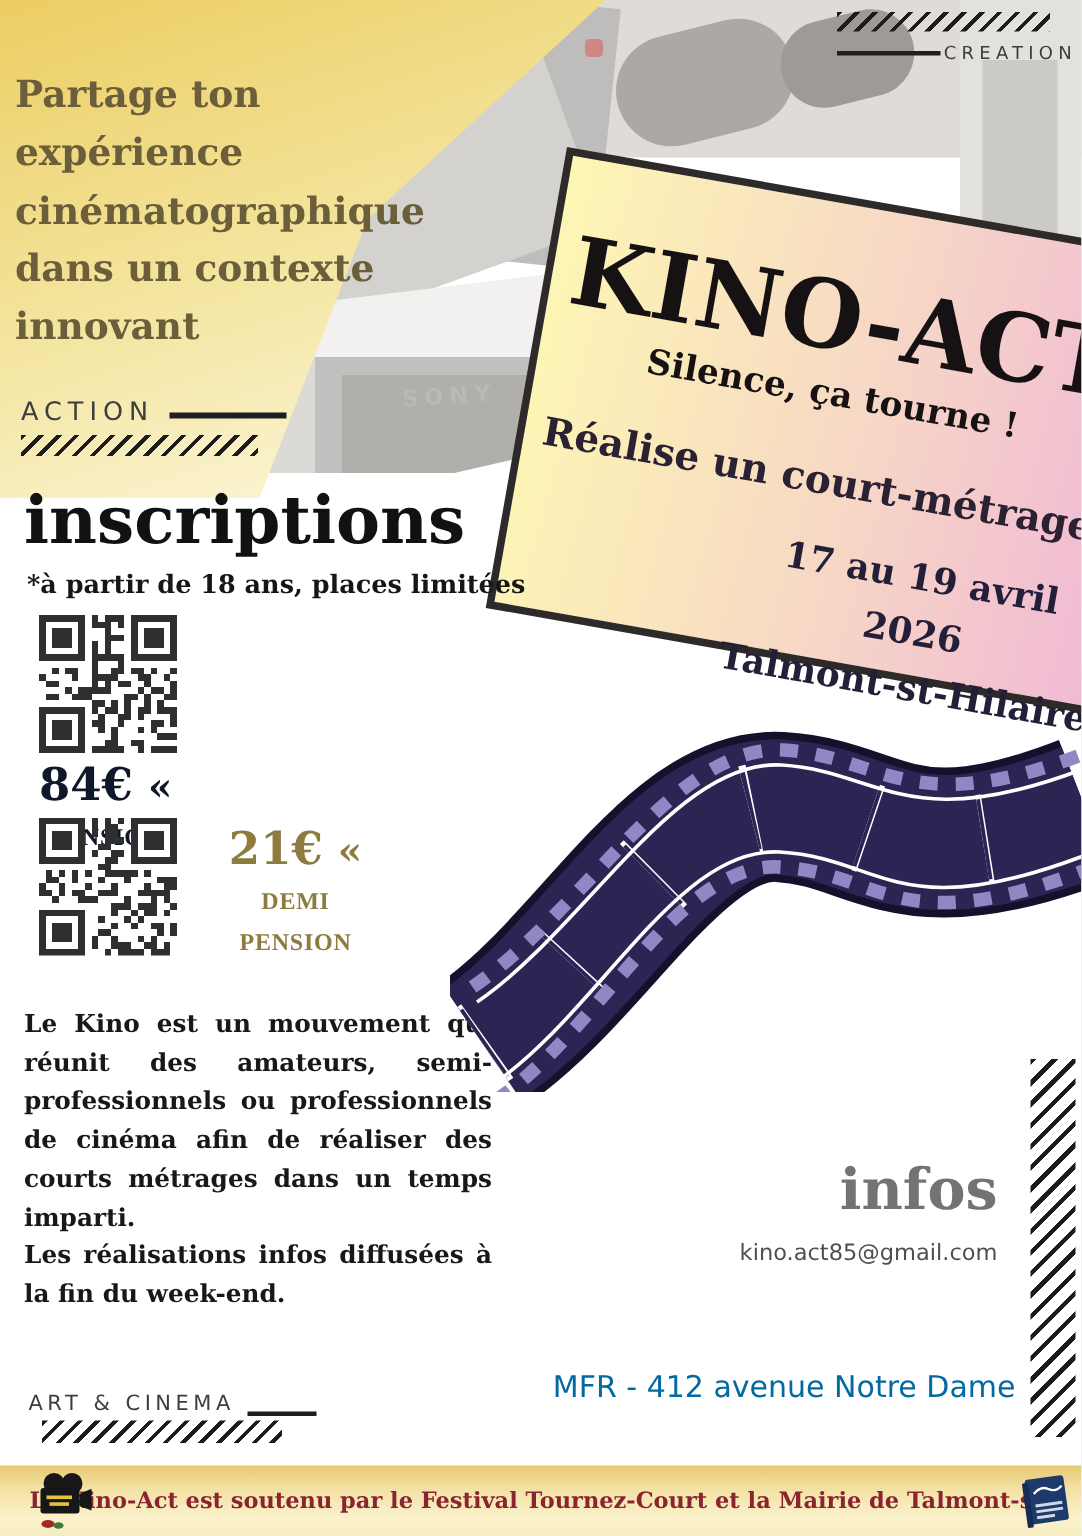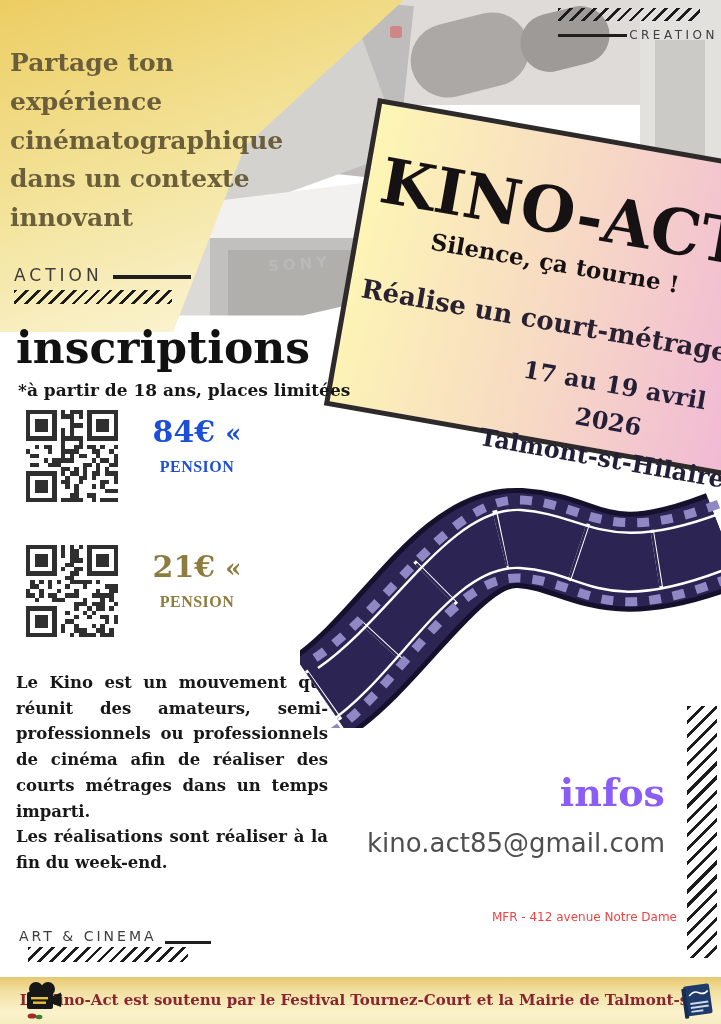--- a/index.html
+++ b/index.html
@@ -38,33 +38,33 @@
   .tb-dates{font-size:24px;font-weight:bold;margin-top:18px;line-height:1.55;color:#241f38;padding-left:150px;padding-right:30px;}
 
   
   .insc-title{left:16px;top:322px;font-size:44px;font-weight:bold;color:#111;}
   .insc-note{left:18px;top:368px;font-size:17px;font-weight:bold;color:#161616;margin-top:12px;}
   .offer{display:flex;align-items:flex-start;}
   .offer .labels{flex:1;text-align:center;}
   .price{font-size:30px;font-weight:bold;}
   .chev{font-size:26px;font-weight:bold;margin-left:10px;}
   .offer-label{font-size:16px;font-weight:bold;margin-top:9px;letter-spacing:0.5px;font-family:Liberation Serif, serif;}
-  .offer1{color:#1d4ed8;}
+  .offer1{color:#0f172a;flex-direction:column;}
   .offer2{color:#8d7c3e;}
 
   .desc{left:16px;top:670px;width:312px;font-size:16.5px;font-weight:bold;color:#181818;
         text-align:justify;line-height:1.56;}
   .desc p{margin:0;}
 
   
-  .infos-h{right:56px;top:770px;font-size:38px;font-weight:bold;color:#8b5cf6;}
+  .infos-h{right:56px;top:770px;font-size:38px;font-weight:bold;color:#737373;}
   .contact{right:56px;top:824px;text-align:right;font-family:"DejaVu Sans",sans-serif;
-           font-size:26px;color:#4f4f4f;line-height:1.5;}
+           font-size:15px;color:#4f4f4f;line-height:1.5;}
   .address{right:44px;top:908px;text-align:center;font-family:"DejaVu Sans",sans-serif;
-           font-size:12px;color:#ef4444;line-height:1.6;}
+           font-size:20px;color:#0369a1;line-height:1.6;}
   .hatch-col{right:4px;top:706px;width:30px;height:252px;
      background:repeating-linear-gradient(135deg,#1c1c1c 0 3px,transparent 3px 10px);}
 
   
   .footer-bar{left:0;top:977px;width:721px;height:47px;
      background:linear-gradient(180deg,#e6c870 0%,#f2e0a0 30%,#fbf2cc 75%,#f6ecc0 100%);}
   .footer-text{left:0;top:977px;width:721px;height:47px;line-height:47px;text-align:center;
      font-size:15px;font-weight:bold;color:#8a2430;}
 </style>
 </head>
@@ -373,27 +373,28 @@
         <rect x="2" y="2" width="3" height="3" fill="#2f2f2f"></rect>
         <rect x="14" y="0" width="7" height="7" fill="#2f2f2f"></rect>
         <rect x="15" y="1" width="5" height="5" fill="#ffffff"></rect>
         <rect x="16" y="2" width="3" height="3" fill="#2f2f2f"></rect>
         <rect x="0" y="14" width="7" height="7" fill="#2f2f2f"></rect>
         <rect x="1" y="15" width="5" height="5" fill="#ffffff"></rect>
         <rect x="2" y="16" width="3" height="3" fill="#2f2f2f"></rect>
       </svg>
     <div class="labels">
       <div style="margin-top:4px;"><span class="price">21€</span><span class="chev">«</span></div>
+      <div class="offer-label">DEMI</div>
       <div class="offer-label">PENSION</div>
     </div>
   </div>
 
   <div class="abs desc">
     <p>Le Kino est un mouvement qui réunit des amateurs, semi-professionnels ou professionnels de cinéma afin de réaliser des courts métrages dans un temps imparti.</p>
-    <p>Les réalisations sont réaliser à la fin du week-end.</p>
+    <p>Les réalisations infos diffusées à la fin du week-end.</p>
   </div>
 
   <div class="abs" style="left:19px;top:928px;display:flex;align-items:flex-end;">
     <span class="stamp-label" style="font-size:14px;letter-spacing:3px;">ART &amp; CINEMA</span>
     <span class="stamp-line" style="width:46px;height:3px;margin-left:8px;margin-top:3px;"></span>
   </div>
   <div class="abs hatch" style="left:28px;top:947px;width:160px;height:15px;"></div>
 
   <svg class="abs" style="left:300px;top:476px;" width="421" height="252" viewBox="0 0 421 252">
     <g fill="none" stroke-linecap="butt">

